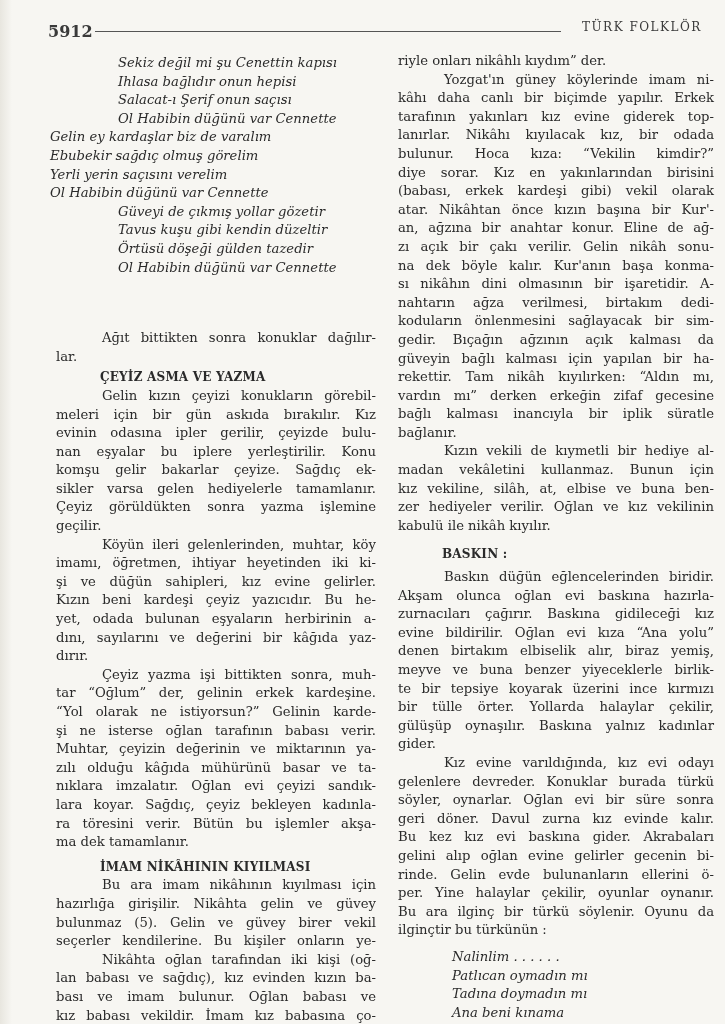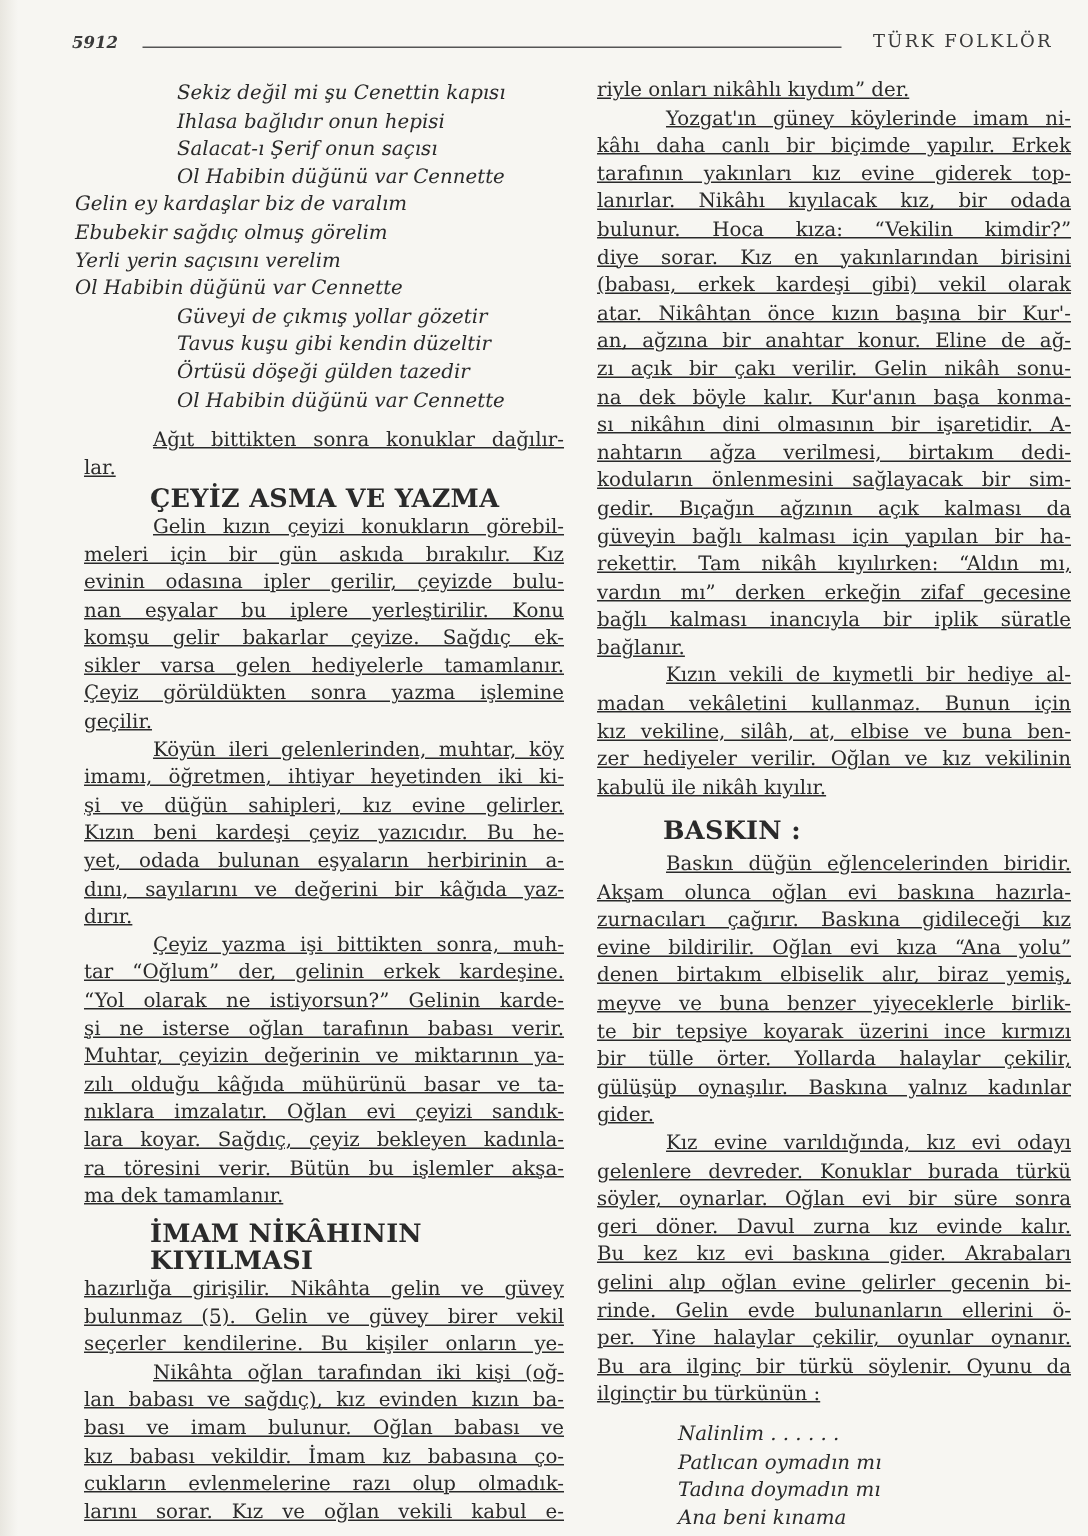--- a/index.html
+++ b/index.html
@@ -8,49 +8,48 @@
     background: #f7f6f2;
     position: relative; overflow: hidden;
     color: #2a2a2a;
     font-family: "DejaVu Serif", "Liberation Serif", serif;
   }
   .page-header {
     position: absolute; left: 0; top: 0; width: 725px; height: 40px;
   }
   .page-number {
     position: absolute; left: 48px; top: 22px;
-    font-size: 11px; font-weight: bold; color: #3a3a3a;
+    font-size: 16px; font-weight: bold; color: #3a3a3a;
     font-family: "DejaVu Serif", serif;
-    font-style: italic;
   }
   .header-rule {
     position: absolute; left: 95px; top: 31px; width: 466px; height: 0;
     border-top: 1.5px solid #555;
   }
   .journal-title {
     position: absolute; left: 582px; top: 20px;
     font-size: 12px; font-weight: normal; letter-spacing: 1.5px; color: #3a3a3a;
     font-family: "DejaVu Serif", serif;
   }
   .column {
     position: absolute; top: 54px; width: 320px;
     font-size: 13.2px; line-height: 18.6px;
     font-family: "DejaVu Serif", serif;
   }
   .col-left { left: 56px; }
   .col-right { left: 398px; top: 52px; width: 316px; }
   .verse { font-style: italic; white-space: nowrap; margin: 0; }
   .verse.indent { padding-left: 62px; }
   .verse.outdent { padding-left: 0; margin-left: -6px; }
-  .para { margin: 0; text-align: justify; text-decoration: underline; }
+  .para { margin: 0; text-align: justify; }
   .line { display: block; text-align: justify; text-align-last: justify; }
   .line.last { text-align-last: left; }
   .heading {
     margin: 2px 0 0 0; padding-left: 44px;
-    font-weight: bold; font-size: 17px; letter-spacing: 0.2px;
+    font-weight: bold; font-size: 12px; letter-spacing: 0.2px;
   }
   .gap { height: 8px; }
   .gap-sm { height: 4px; }
   .right-verse .verse { padding-left: 54px; }
   .page-edge {
     position: absolute; left: 0; top: 0; width: 12px; height: 1024px;
     background: linear-gradient(to right, #e8e6df, #f7f6f2);
   }
 </style>
 </head>
@@ -74,21 +73,21 @@
       <div class="verse outdent">Ebubekir sağdıç olmuş görelim</div>
       <div class="verse outdent">Yerli yerin saçısını verelim</div>
       <div class="verse outdent">Ol Habibin düğünü var Cennette</div>
       <div class="verse indent">Güveyi de çıkmış yollar gözetir</div>
       <div class="verse indent">Tavus kuşu gibi kendin düzeltir</div>
       <div class="verse indent">Örtüsü döşeği gülden tazedir</div>
       <div class="verse indent">Ol Habibin düğünü var Cennette</div>
     </div>
   <div class="gap"></div>
   <div class="para">
-      <span class="line" style="text-indent: 46px;">Ağıt bittikten sonra konuklar dağılır-</span>
+      <span class="line" style="text-indent: 46px; margin-top: 44px;">Ağıt bittikten sonra konuklar dağılır-</span>
       <span class="line last">lar.</span>
     </div>
   <div class="heading">ÇEYİZ ASMA VE YAZMA</div>
   <div class="para">
       <span class="line" style="text-indent: 46px;">Gelin kızın çeyizi konukların görebil-</span>
       <span class="line">meleri için bir gün askıda bırakılır. Kız</span>
       <span class="line">evinin odasına ipler gerilir, çeyizde bulu-</span>
       <span class="line">nan eşyalar bu iplere yerleştirilir. Konu</span>
       <span class="line">komşu gelir bakarlar çeyize. Sağdıç ek-</span>
       <span class="line">sikler varsa gelen hediyelerle tamamlanır.</span>
@@ -112,20 +111,21 @@
       <span class="line">Muhtar, çeyizin değerinin ve miktarının ya-</span>
       <span class="line">zılı olduğu kâğıda mühürünü basar ve ta-</span>
       <span class="line">nıklara imzalatır. Oğlan evi çeyizi sandık-</span>
       <span class="line">lara koyar. Sağdıç, çeyiz bekleyen kadınla-</span>
       <span class="line">ra töresini verir. Bütün bu işlemler akşa-</span>
       <span class="line last">ma dek tamamlanır.</span>
     </div>
   <div class="gap-sm"></div>
   <div class="heading">İMAM NİKÂHININ KIYILMASI</div>
   <div class="para">
+      <span class="line" style="text-indent: 46px;">Bu ara imam nikâhının kıyılması için</span>
       <span class="line">hazırlığa girişilir. Nikâhta gelin ve güvey</span>
       <span class="line">bulunmaz (5). Gelin ve güvey birer vekil</span>
       <span class="line">seçerler kendilerine. Bu kişiler onların ye-</span>
     </div>
   <div class="para">
       <span class="line" style="text-indent: 46px;">Nikâhta oğlan tarafından iki kişi (oğ-</span>
       <span class="line">lan babası ve sağdıç), kız evinden kızın ba-</span>
       <span class="line">bası ve imam bulunur. Oğlan babası ve</span>
       <span class="line">kız babası vekildir. İmam kız babasına ço-</span>
       <span class="line">cukların evlenmelerine razı olup olmadık-</span>

